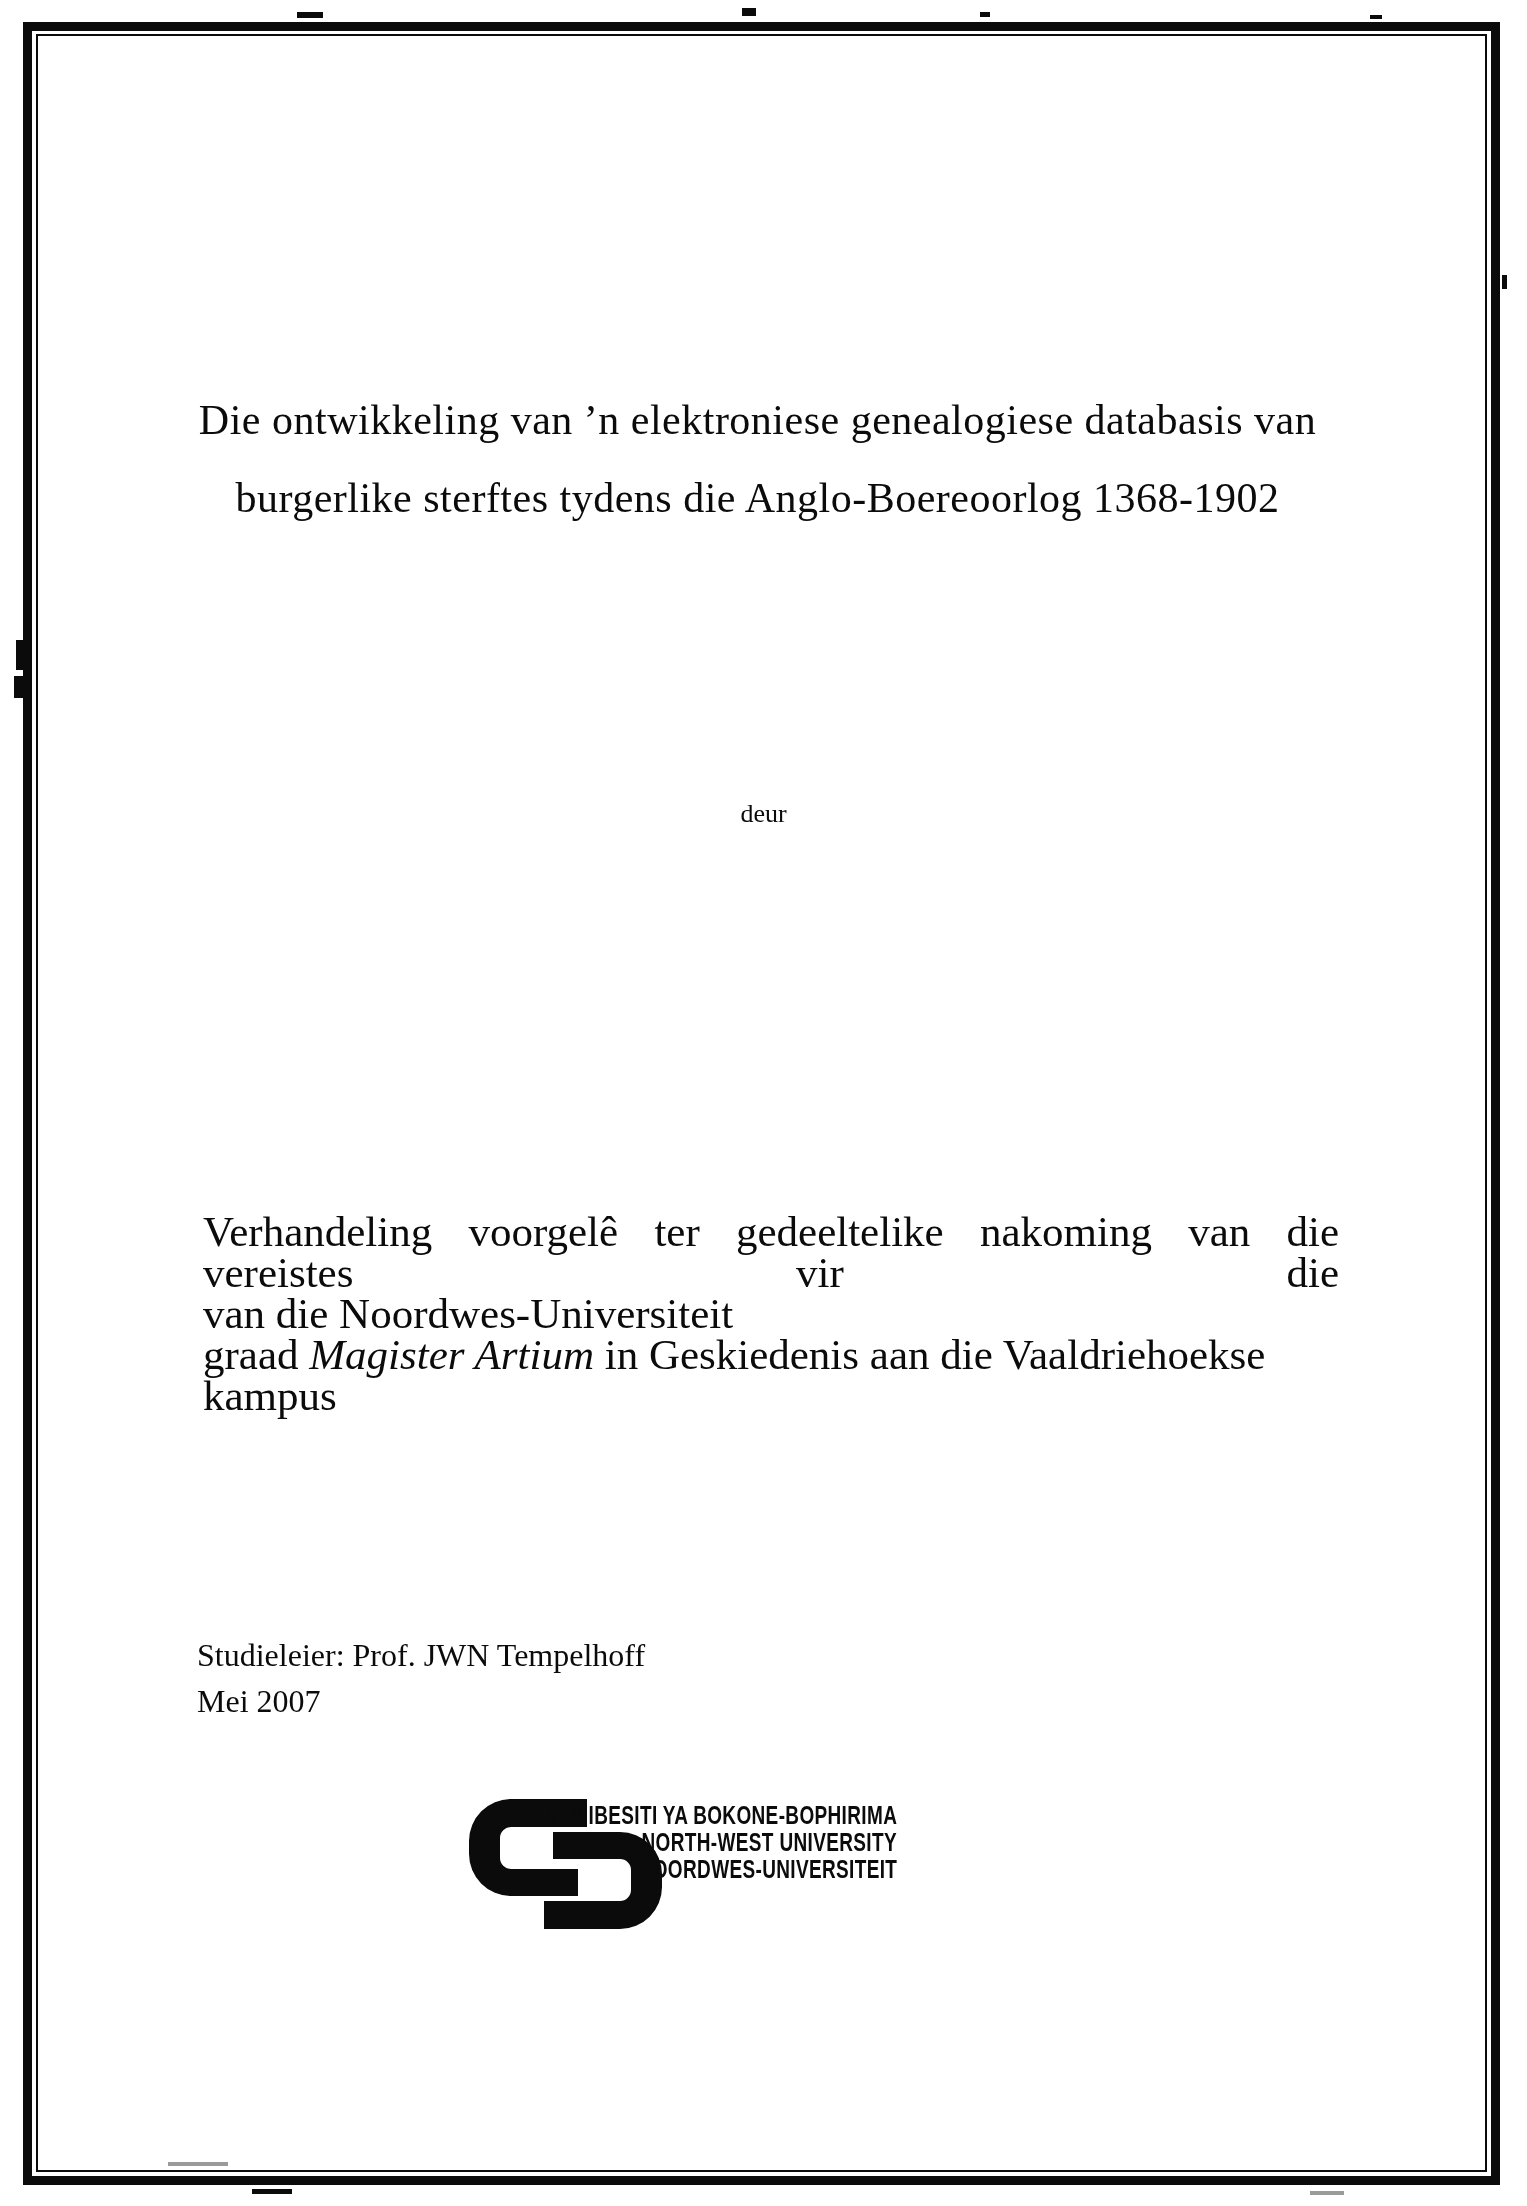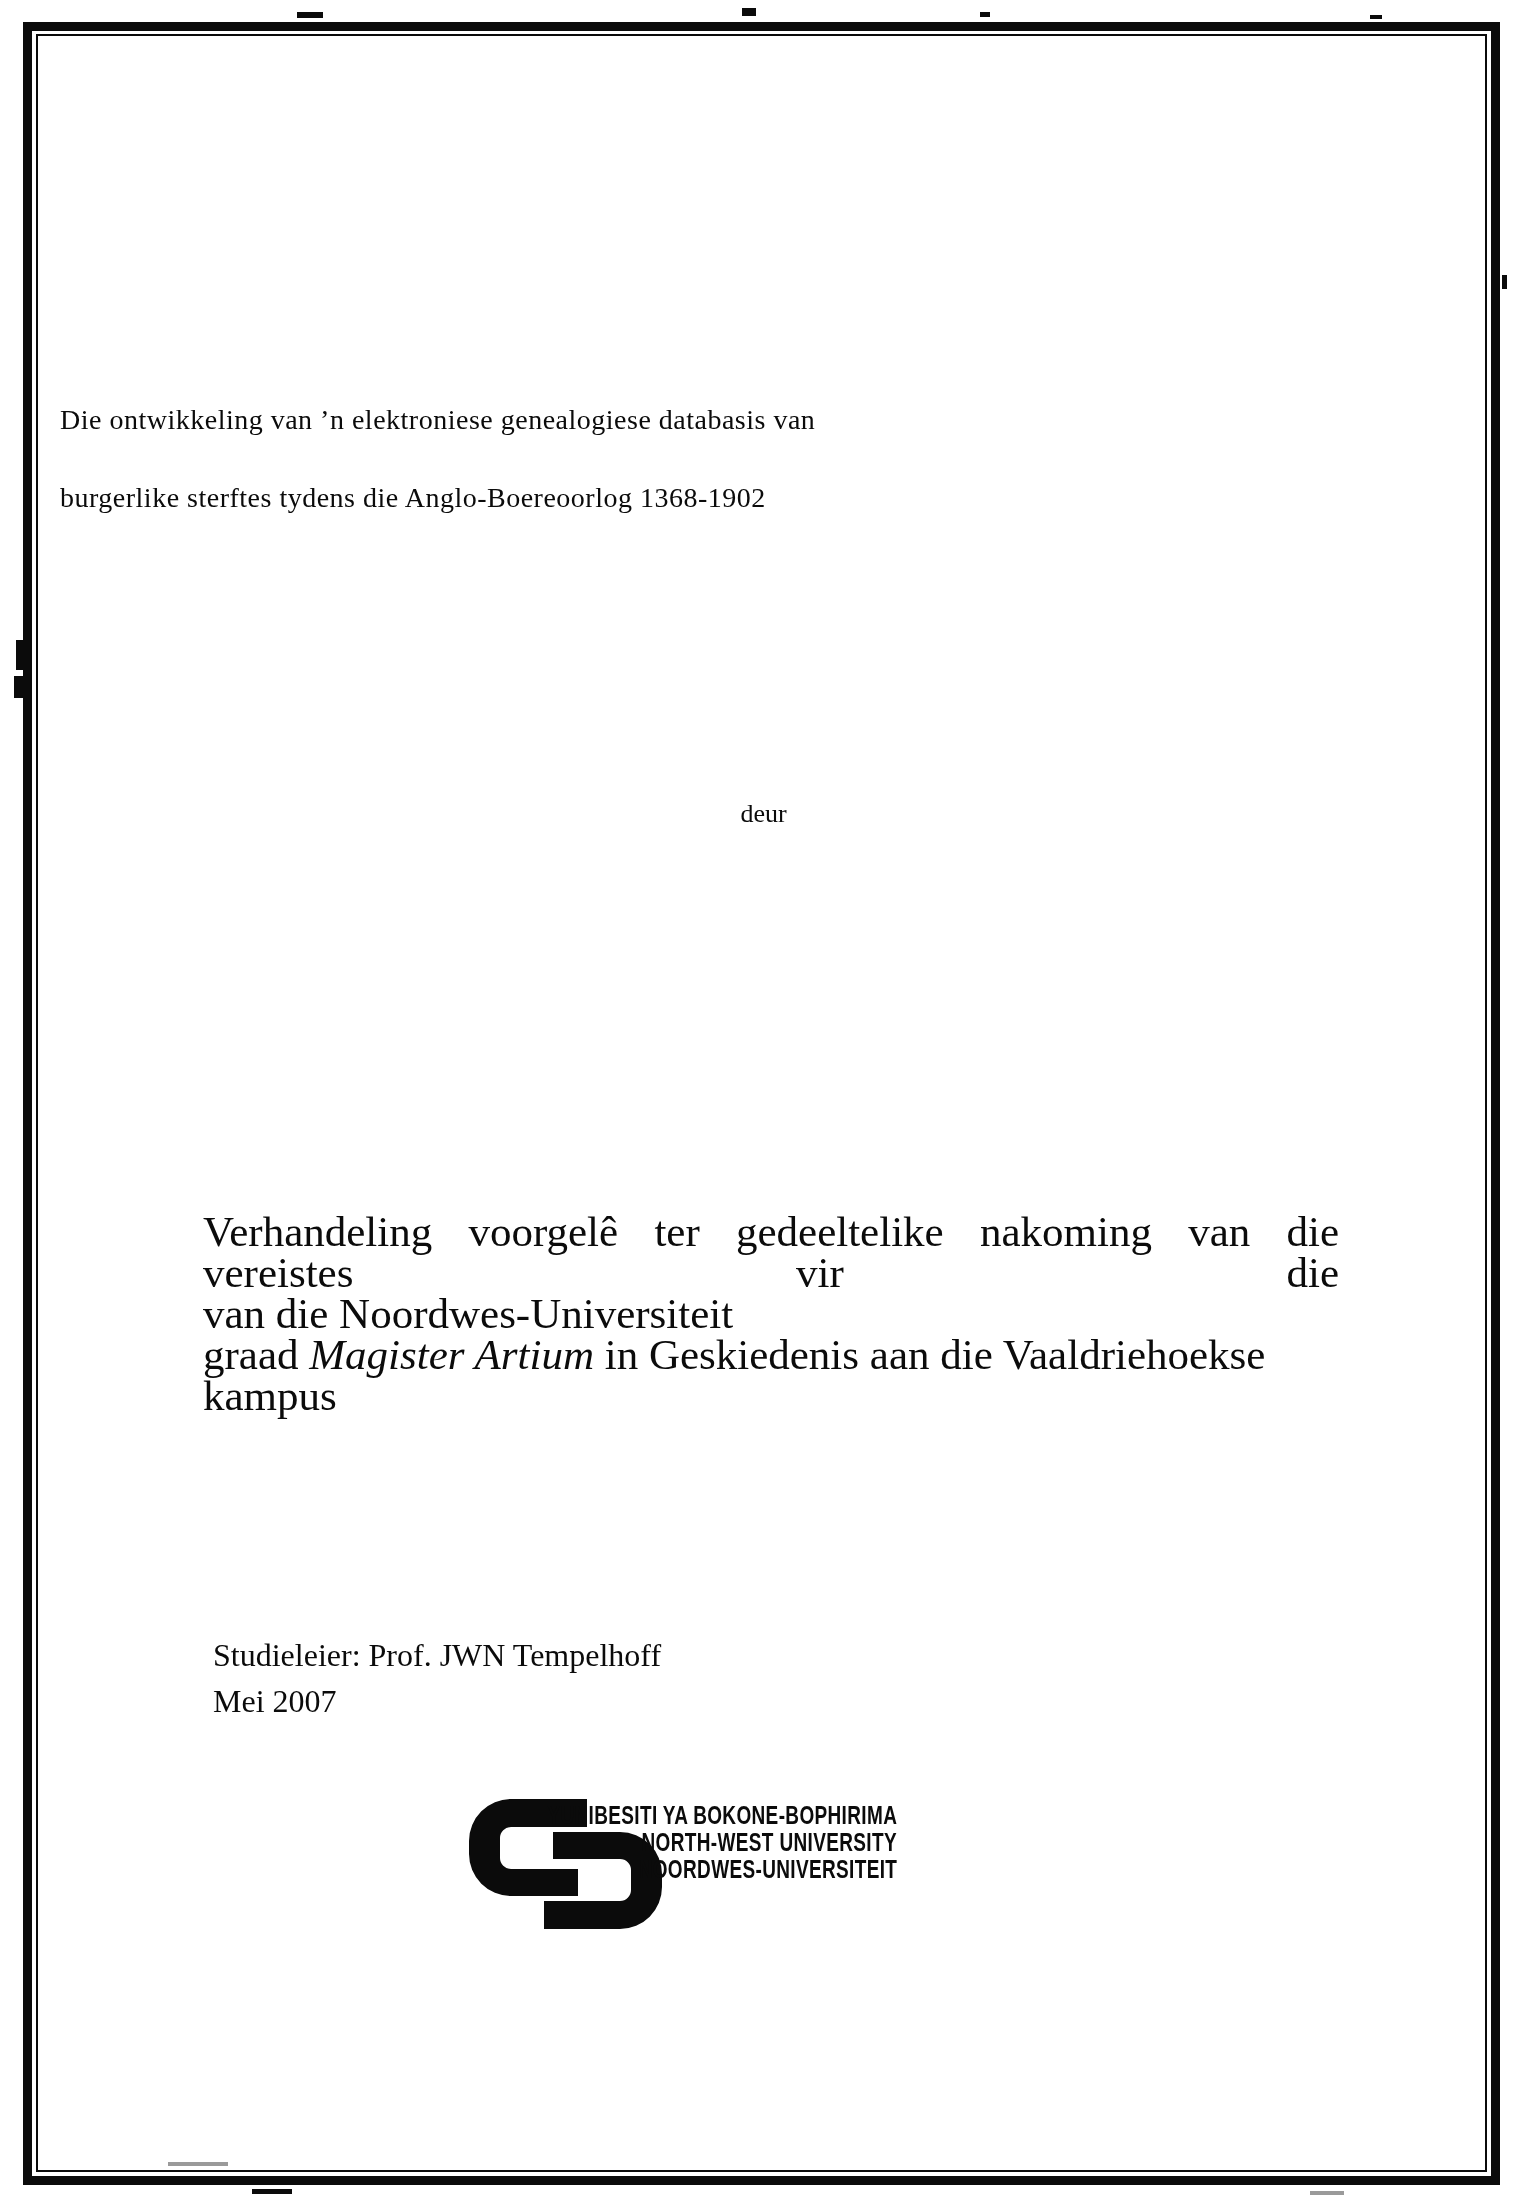--- a/index.html
+++ b/index.html
@@ -11,40 +11,40 @@
   }
   .frame-outer {
     position:absolute; left:23px; top:22px; width:1477px; height:2163px;
     border:9px solid var(--ink); box-sizing:border-box;
   }
   .frame-inner {
     position:absolute; left:36px; top:34px; width:1451px; height:2138px;
     border:2px solid var(--ink); box-sizing:border-box;
   }
   .title-block {
-    position:absolute; left:60px; right:60px; top:381px;
-    font-size:28px; line-height:78px; letter-spacing:0.5px;
+    position:absolute; left:48px; right:60px; top:381px;
+    text-align:center; font-size:42px; line-height:78px; letter-spacing:0.5px;
   }
   .byline {
     position:absolute; left:0; right:0; top:794px;
     text-align:center; font-size:26px; line-height:40px;
   }
   .author {
     position:absolute; left:0; right:0; top:948px;
     text-align:center; font-size:37px; line-height:46px;
   }
   .submission {
     position:absolute; left:203px; top:1211px; width:1136px;
     font-size:43px; line-height:41px;
   }
   .submission .justified { text-align:justify; text-align-last:justify; }
   .submission .italic { font-style:italic; }
   .supervisor-block {
     position:absolute; left:197px; top:1632px;
-    font-size:32px; line-height:46px;margin-left:16px;
+    font-size:32px; line-height:46px;
   }
   .logo-mark { position:absolute; left:469px; top:1799px; width:193px; height:130px; }
   .logo-mark svg { display:block; width:100%; height:100%; }
   .logo-mark path { fill:var(--ink); }
   .logo-text {
     position:absolute; right:630px; top:1802px; text-align:right;
     font-family:"Liberation Sans", sans-serif; font-weight:bold;
     font-size:26px; line-height:27px; color:var(--ink); white-space:nowrap;
   }
   .logo-text .cond {

